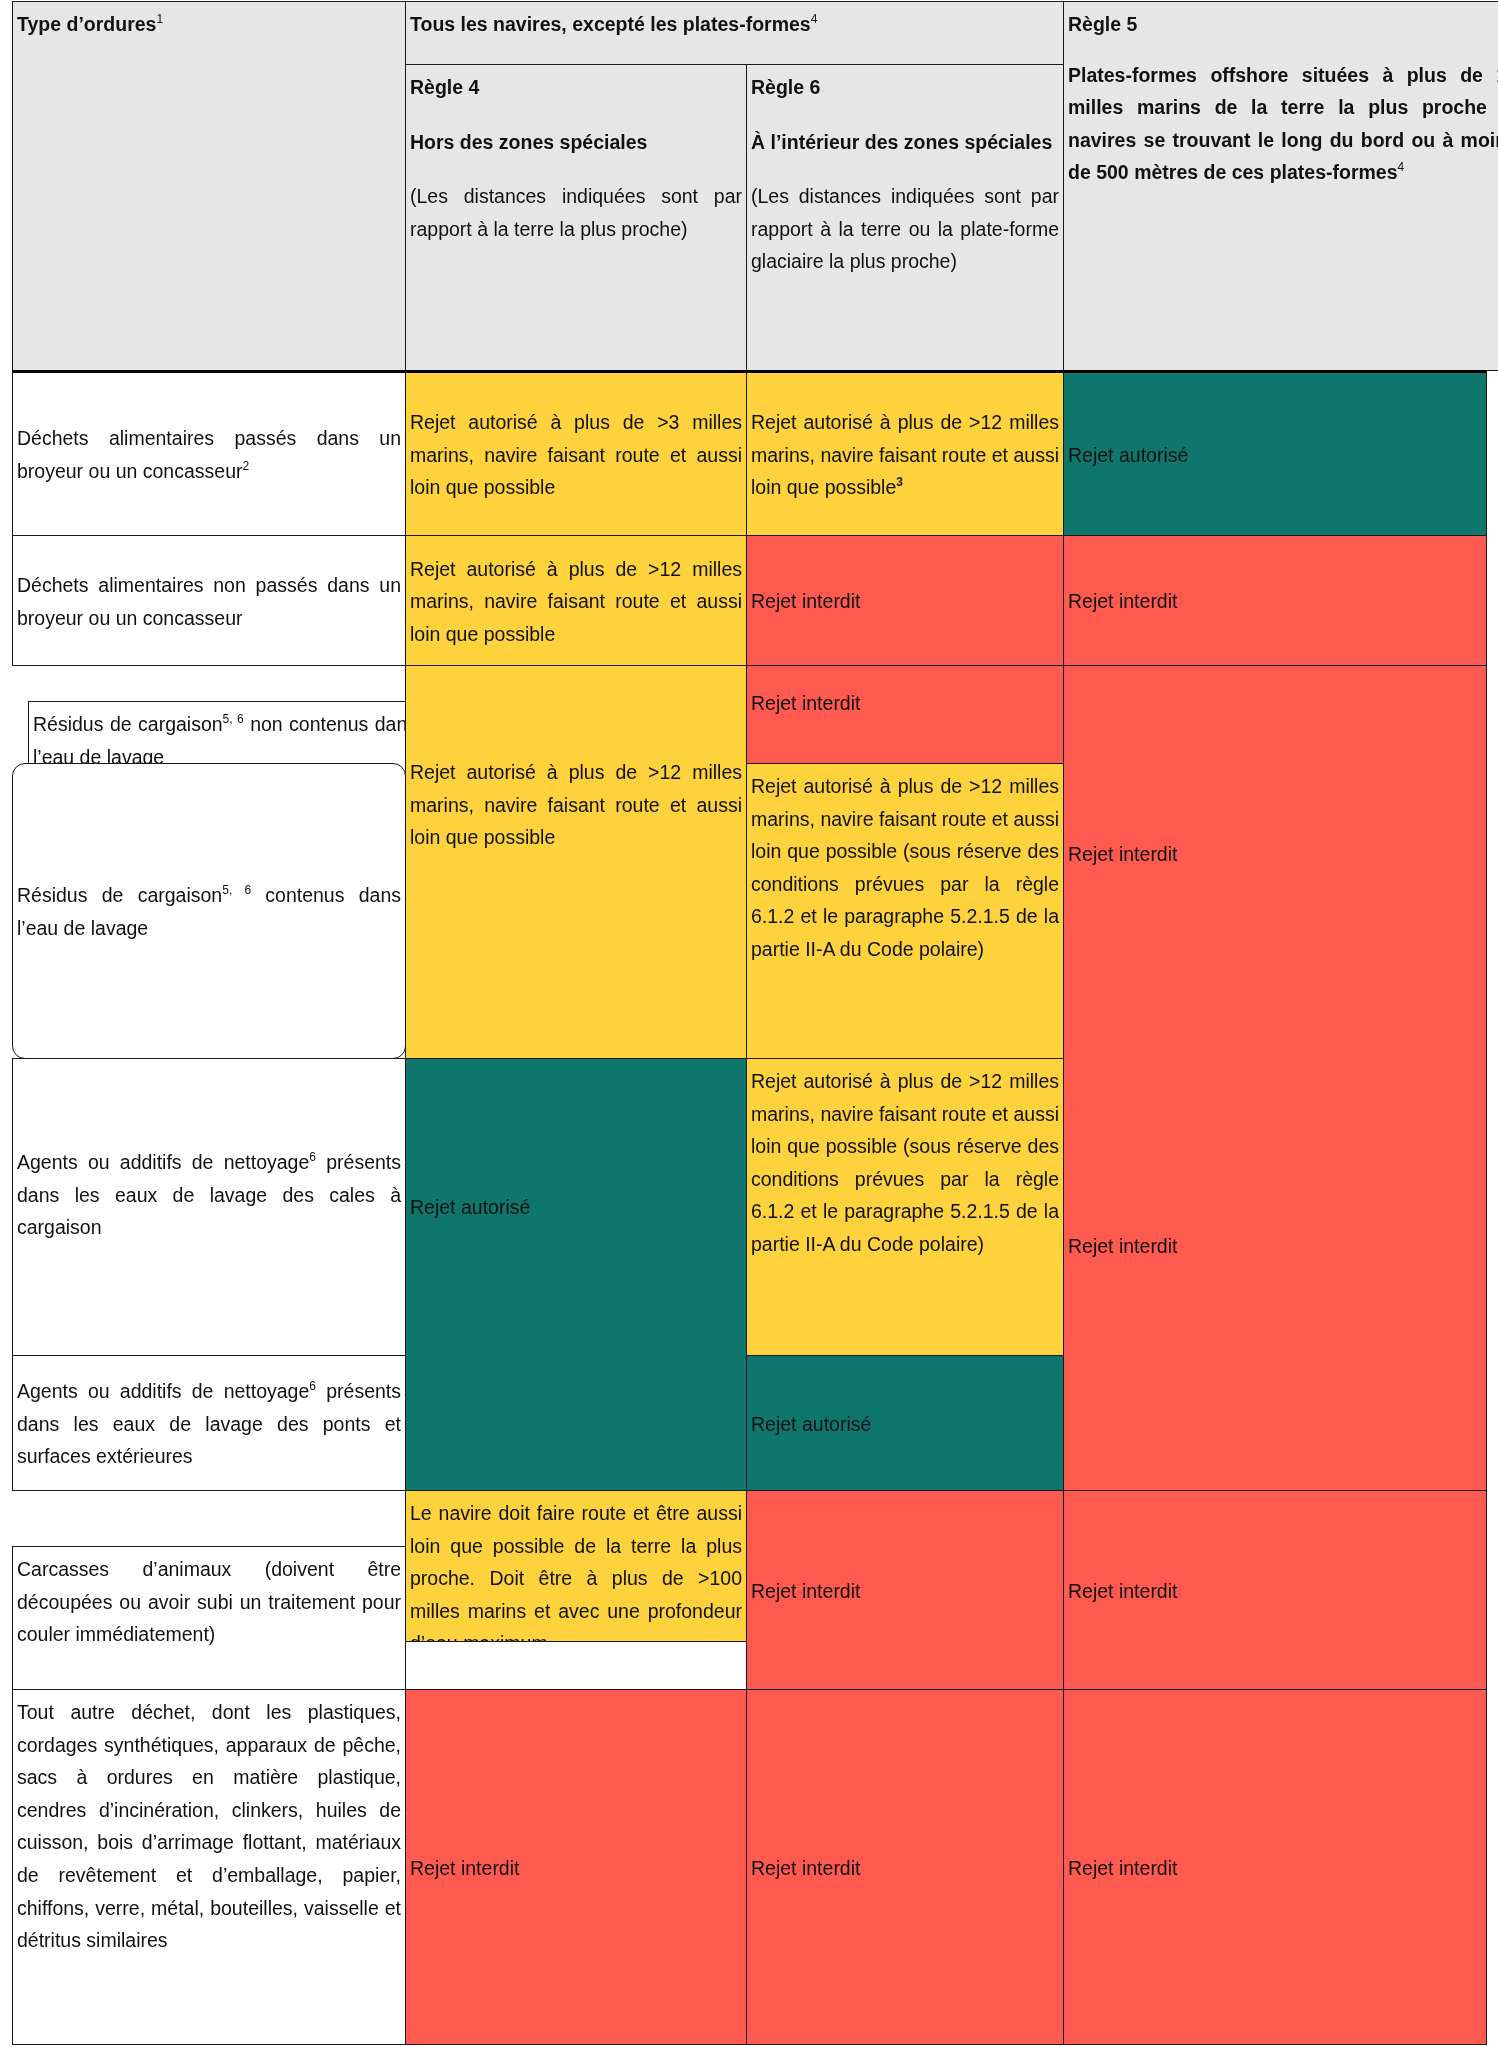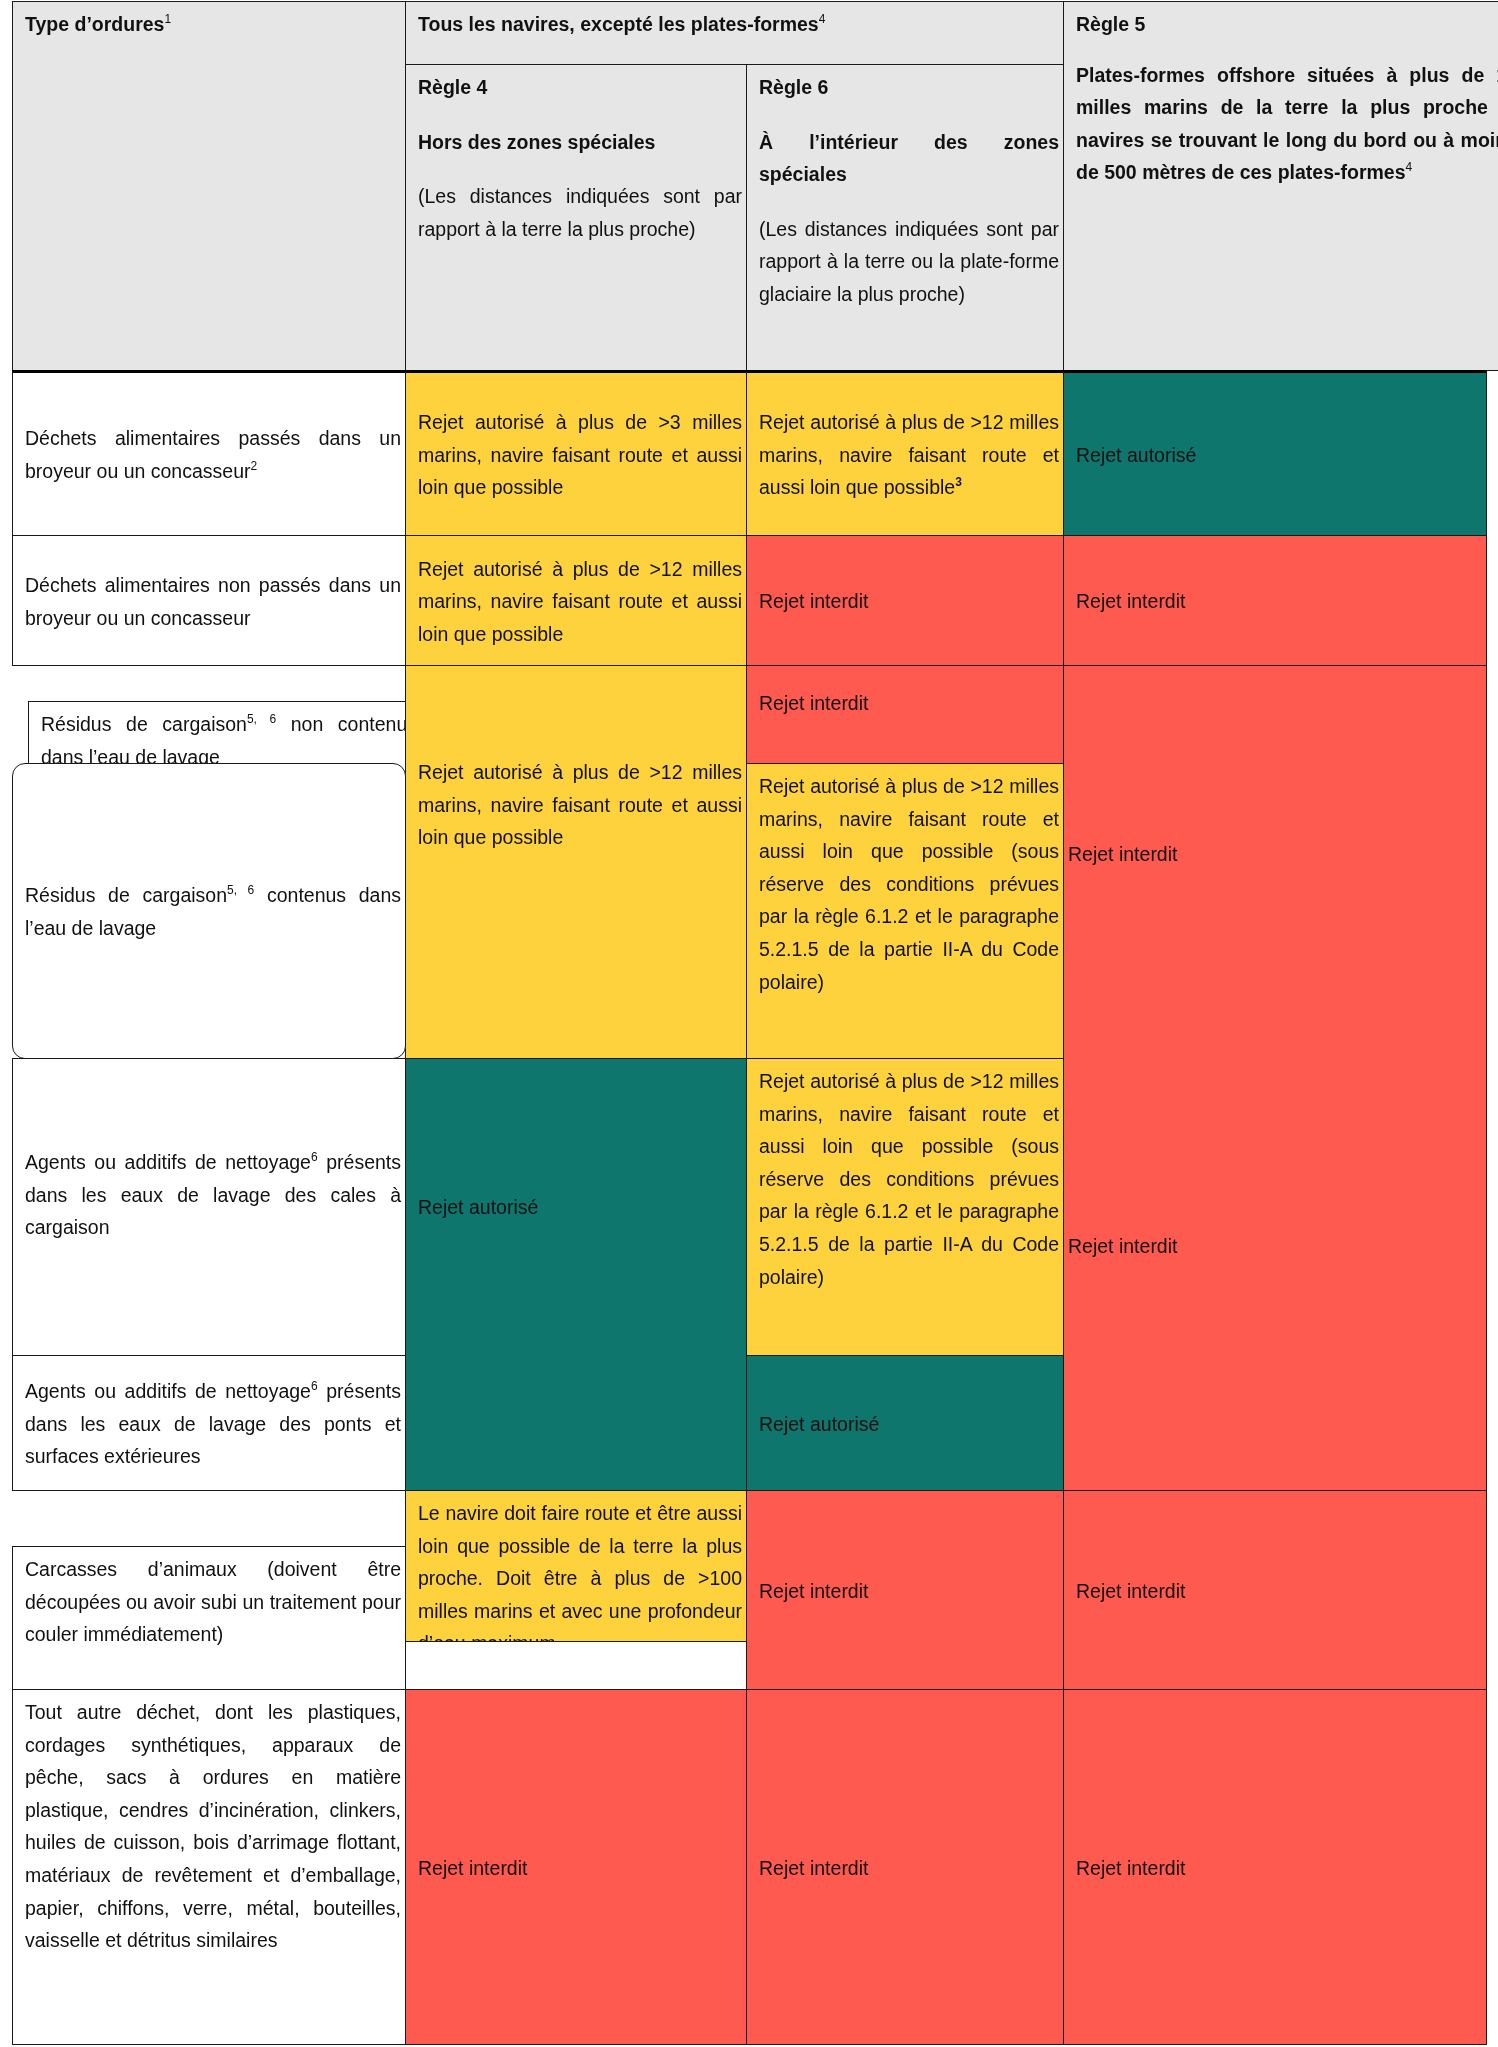--- a/index.html
+++ b/index.html
@@ -1,20 +1,20 @@
 <!DOCTYPE html>
 <html><head>
 <meta charset="utf-8">
 <style>
   html, body { margin: 0; padding: 0; background: #ffffff; }
   body { width: 1498px; height: 2047px; position: relative; overflow: hidden;
          font-family: "Liberation Sans", sans-serif; color: #111; }
   .grid { position: absolute; left: 12px; top: 1px; width: 1475px; height: 2044px; }
   .cell { position: absolute; box-sizing: border-box; border: 1.5px solid #1a1a1a;
-          padding: 6px 4px 4px 12px; font-size: 19.5px; line-height: 32.6px;
+          padding: 6px 4px 4px 4px; font-size: 19.5px; line-height: 32.6px;
           text-align: justify; overflow: hidden; }
   .cell.vc { display: flex; align-items: center; }
   .cell.vc > span { display: block; width: 100%; }
   .hdr { background: #e6e6e6; font-weight: bold; }
   .hdr .normal { font-weight: normal; }
   .hdr p { margin: 0 0 22px 0; }
   .white { background: #ffffff; }
   .yellow { background: #fdd23c; }
   .green { background: #0f766e; }
   .red { background: #ff5a50; }

